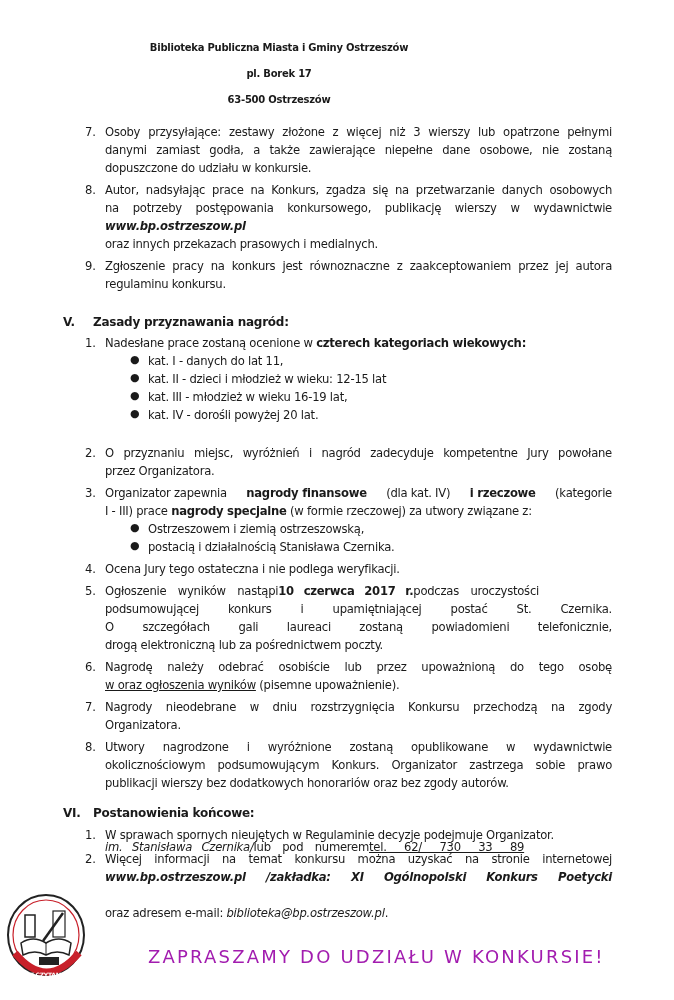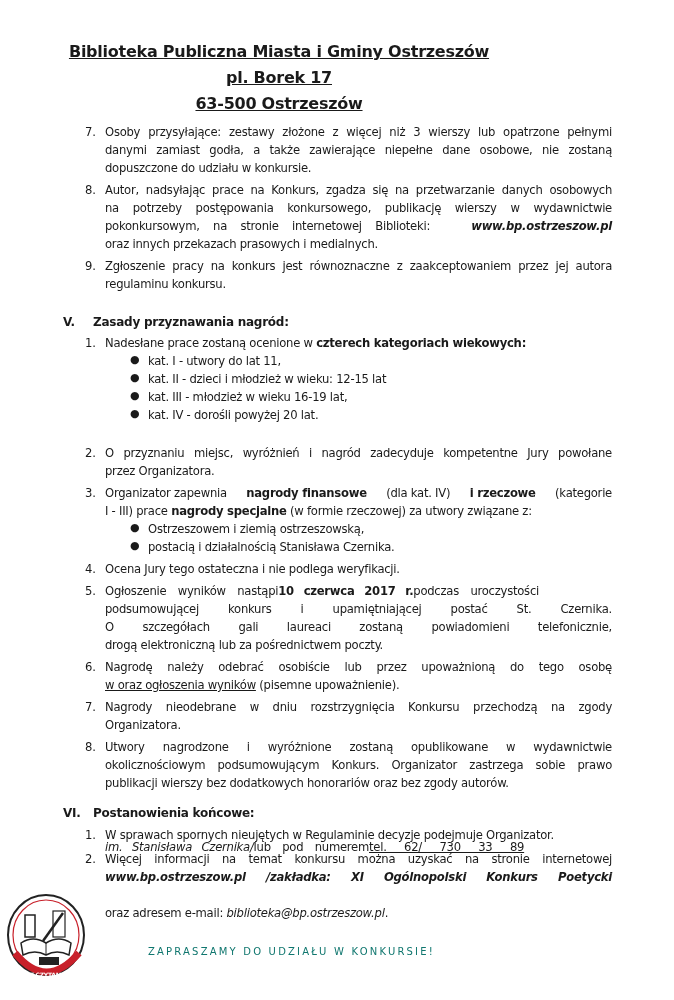--- a/index.html
+++ b/index.html
@@ -1,71 +1,70 @@
 <!DOCTYPE html>
 <html><head>
 <meta charset="utf-8">
 <style>
   html, body { margin: 0; padding: 0; background: #ffffff; }
   body {
     width: 674px; height: 1000px; position: relative; overflow: hidden;
     font-family: "DejaVu Sans", sans-serif; color: #1a1a1a;
     font-size: 11.6px; letter-spacing: -0.25px;
   }
-  .header { position: absolute; left: 0; width: 558px; text-align: center; font-weight: bold; font-size: 16px; text-decoration: underline; }
+  .header { position: absolute; left: 0; width: 558px; text-align: center; font-weight: bold; font-size: 10px; }
   .line { position: absolute; white-space: nowrap; }
   .just { position: absolute; text-align: justify; text-align-last: justify; white-space: nowrap; }
   .num { position: absolute; }
   .b { font-weight: bold; }
   .i { font-style: italic; }
   .bi { font-weight: bold; font-style: italic; }
   .u { text-decoration: underline; }
   .sec { position: absolute; font-weight: bold; font-size: 12px; }
   .bullet { position: absolute; font-size: 11px; }
-  .footer-cta { position: absolute; left: 148px; top: 946px; font-size: 10px; letter-spacing: 2.2px; color: #0f766e; }
+  .footer-cta { position: absolute; left: 148px; top: 946px; font-size: 18px; letter-spacing: 2.2px; color: #a21caf; }
   .logo { position: absolute; left: 3px; top: 893px; width: 86px; height: 92px; }
 </style>
 </head>
 <body>
 
 <div class="header" style="top:42px">Biblioteka Publiczna Miasta i Gminy Ostrzeszów</div>
 <div class="header" style="top:68px">pl. Borek 17</div>
 <div class="header" style="top:94px">63-500 Ostrzeszów</div>
 
 <div>
   <span class="num" style="left:85px;top:125px">7.</span>
   <div class="just" style="left:105px;top:125px;width:507px">Osoby przysyłające: zestawy złożone z więcej niż 3 wierszy lub opatrzone pełnymi</div>
   <div class="just" style="left:105px;top:143px;width:507px">danymi zamiast godła, a także zawierające niepełne dane osobowe, nie zostaną</div>
   <div class="line" style="left:105px;top:161px">dopuszczone do udziału w konkursie.</div>
 
   <span class="num" style="left:85px;top:183px">8.</span>
   <div class="just" style="left:105px;top:183px;width:507px">Autor, nadsyłając prace na Konkurs, zgadza się na przetwarzanie danych osobowych</div>
   <div class="just" style="left:105px;top:201px;width:507px">na potrzeby postępowania konkursowego, publikację wierszy w wydawnictwie</div>
   <div class="line" style="left:105px;top:219px;width:507px;display:flex;justify-content:space-between">
-    <span style="word-spacing:10px">pokonkursowym, na stronie internetowej Biblioteki:</span>
     <span class="bi">www.bp.ostrzeszow.pl</span>
   </div>
   <div class="line" style="left:105px;top:237px">oraz innych przekazach prasowych i medialnych.</div>
 
   <span class="num" style="left:85px;top:259px">9.</span>
   <div class="just" style="left:105px;top:259px;width:507px">Zgłoszenie pracy na konkurs jest równoznaczne z zaakceptowaniem przez jej autora</div>
   <div class="line" style="left:105px;top:277px">regulaminu konkursu.</div>
 </div>
 
 <div class="sec" style="left:63px;top:315px">V.</div>
 <div class="sec" style="left:93px;top:315px">Zasady przyznawania nagród:</div>
 
 <div>
   <span class="num" style="left:85px;top:336px">1.</span>
   <div class="line" style="left:105px;top:336px">
     <span>Nadesłane prace zostaną ocenione w</span>
     <span class="b">czterech kategoriach wiekowych</span><span class="b">:</span>
   </div>
   <span class="bullet" style="left:130px;top:353px">●</span>
-  <div class="line" style="left:148px;top:354px">kat. I - utwory do lat 11,</div>
+  <div class="line" style="left:148px;top:354px">kat. I - danych do lat 11,</div>
   <span class="bullet" style="left:130px;top:371px">●</span>
   <div class="line" style="left:148px;top:372px">kat. II - dzieci i młodzież w wieku: 12-15 lat</div>
   <span class="bullet" style="left:130px;top:389px">●</span>
   <div class="line" style="left:148px;top:390px">kat. III - młodzież w wieku 16-19 lat,</div>
   <span class="bullet" style="left:130px;top:407px">●</span>
   <div class="line" style="left:148px;top:408px">kat. IV - dorośli powyżej 20 lat.</div>
 
   <span class="num" style="left:85px;top:446px">2.</span>
   <div class="just" style="left:105px;top:446px;width:507px">O przyznaniu miejsc, wyróżnień i nagród zadecyduje kompetentne Jury powołane</div>
   <div class="line" style="left:105px;top:464px">przez Organizatora.</div>

